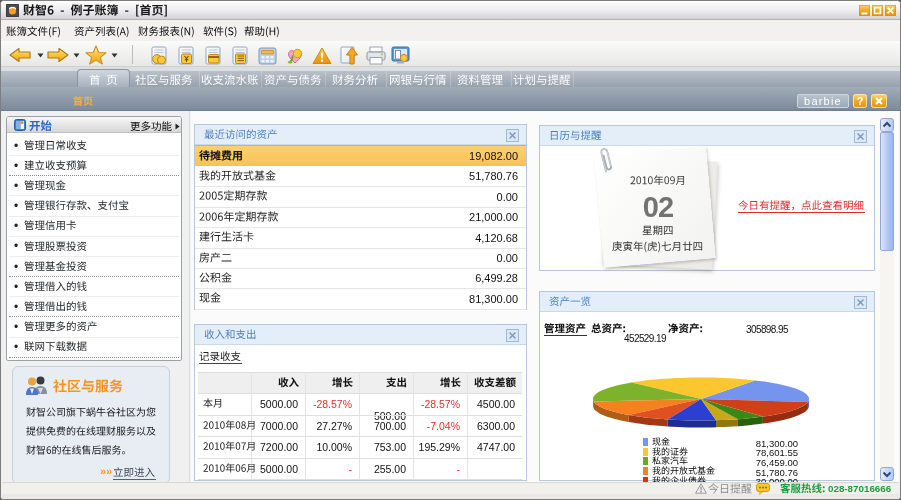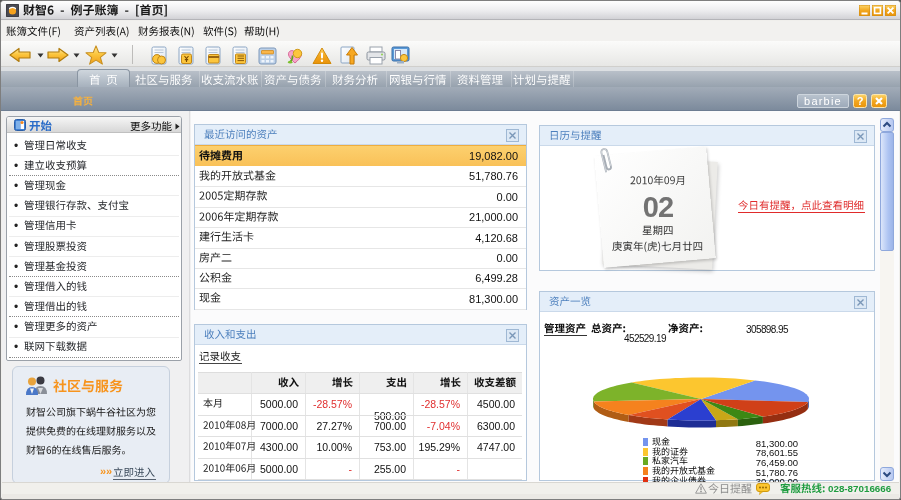--- a/index.html
+++ b/index.html
@@ -1042,21 +1042,21 @@
           <use href="#gr0030" x="111"></use>
           <use href="#gr0031" x="222"></use>
           <use href="#gr0030" x="333"></use>
           <use href="#gr5e74" x="444"></use>
           <use href="#gr0030" x="644"></use>
           <use href="#gr0037" x="755"></use>
           <use href="#gr6708" x="866"></use>
         </g>
       </svg>
     </div>
-    <div style="position:absolute;right:602.0px;top:440.2px;font:normal 10.5px 'Liberation Sans',sans-serif;color:#111;letter-spacing:0.0px;white-space:pre;">4300.00</div>
+    <div style="position:absolute;right:602.0px;top:440.2px;font:normal 10.5px 'Liberation Sans',sans-serif;color:#111;letter-spacing:0.0px;white-space:pre;">7200.00</div>
     <div style="position:absolute;right:548.0px;top:440.2px;font:normal 10.5px 'Liberation Sans',sans-serif;color:#111;letter-spacing:0.0px;white-space:pre;">10.00%</div>
     <div style="position:absolute;right:494.0px;top:440.2px;font:normal 10.5px 'Liberation Sans',sans-serif;color:#111;letter-spacing:0.0px;white-space:pre;">753.00</div>
     <div style="position:absolute;right:440.0px;top:440.2px;font:normal 10.5px 'Liberation Sans',sans-serif;color:#111;letter-spacing:0.0px;white-space:pre;">195.29%</div>
     <div style="position:absolute;right:385.0px;top:440.2px;font:normal 10.5px 'Liberation Sans',sans-serif;color:#111;letter-spacing:0.0px;white-space:pre;">4747.00</div>
     <div class="abs" style="left:197px;top:456.5px;width:324px;height:0;border-top:1px solid #e0e0e0"></div>
     <div style="position:absolute;left:202.0px;top:461.7px;">
       <svg class="ct" width="54" height="12" viewBox="0 0 54 12" style="width:54px;height:12px">
         <g fill="#222" transform="translate(0,8.75) scale(0.05000)">
           <use href="#gr0032" x="0"></use>
           <use href="#gr0030" x="111"></use>

